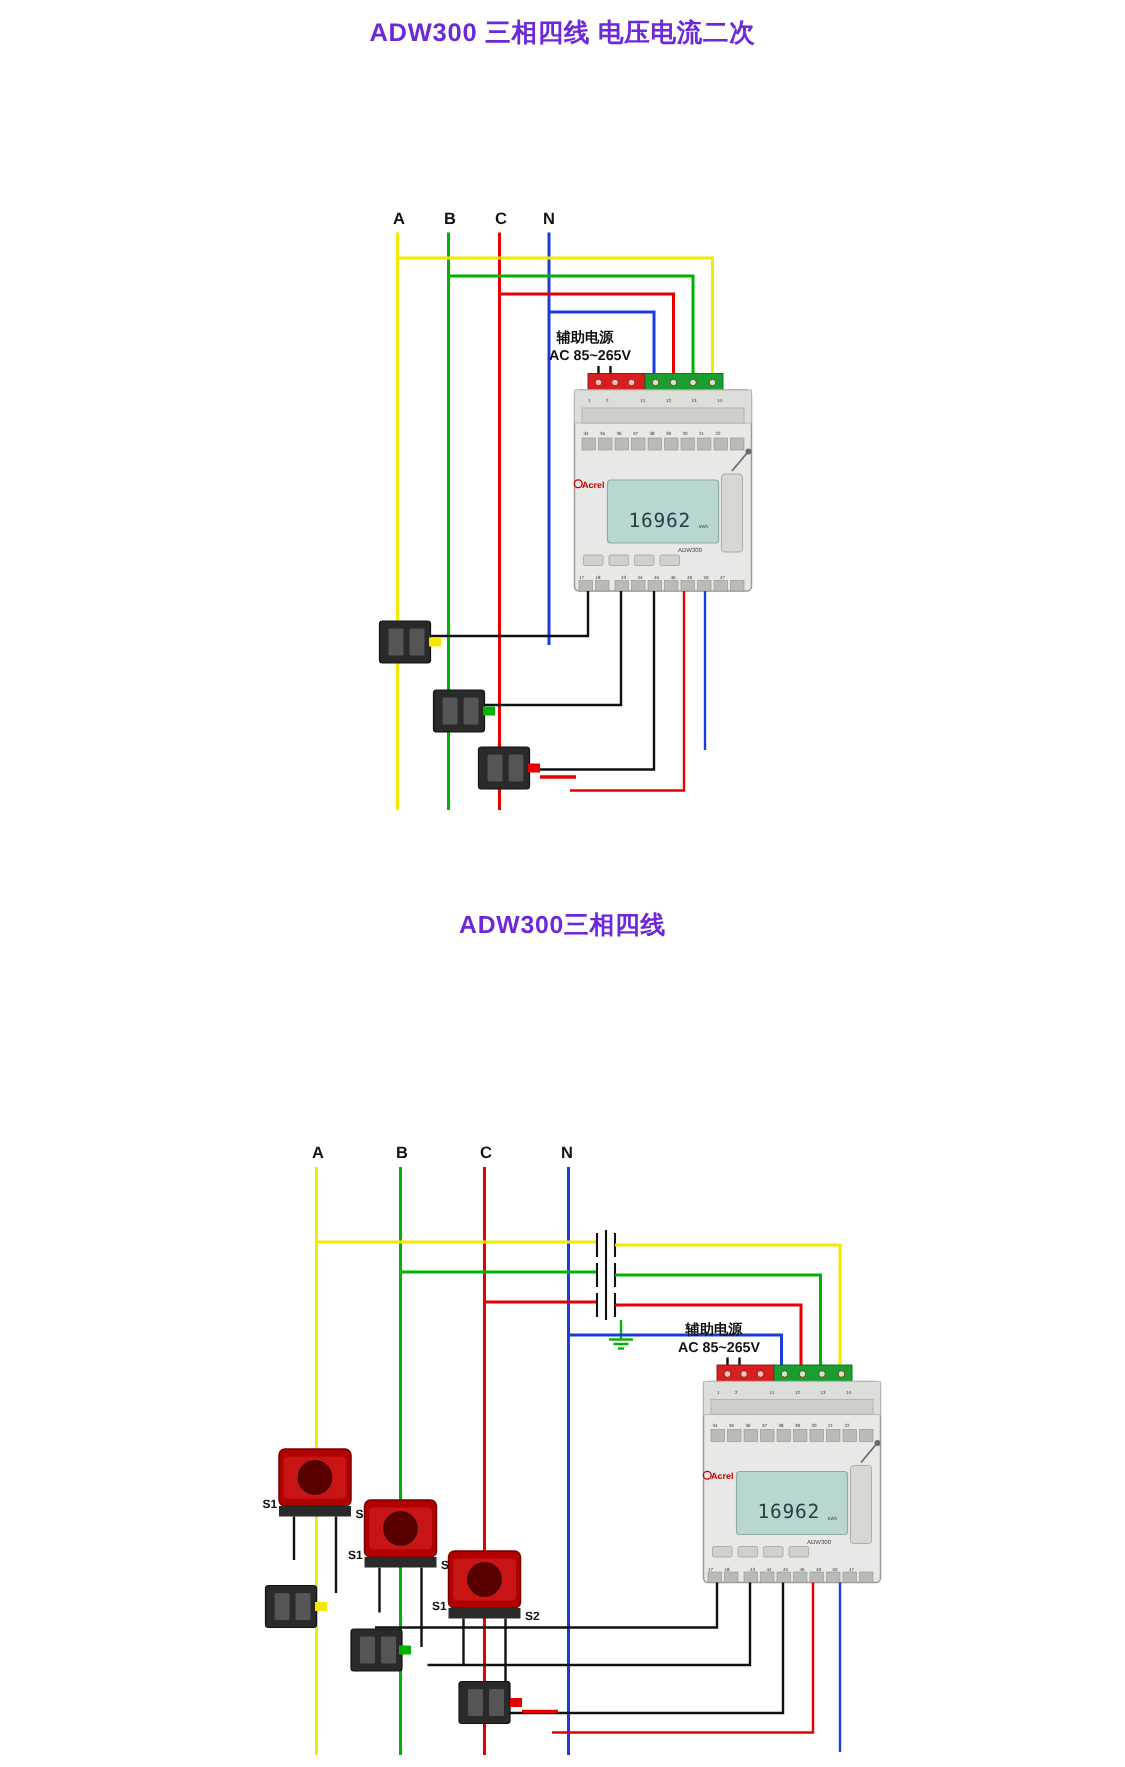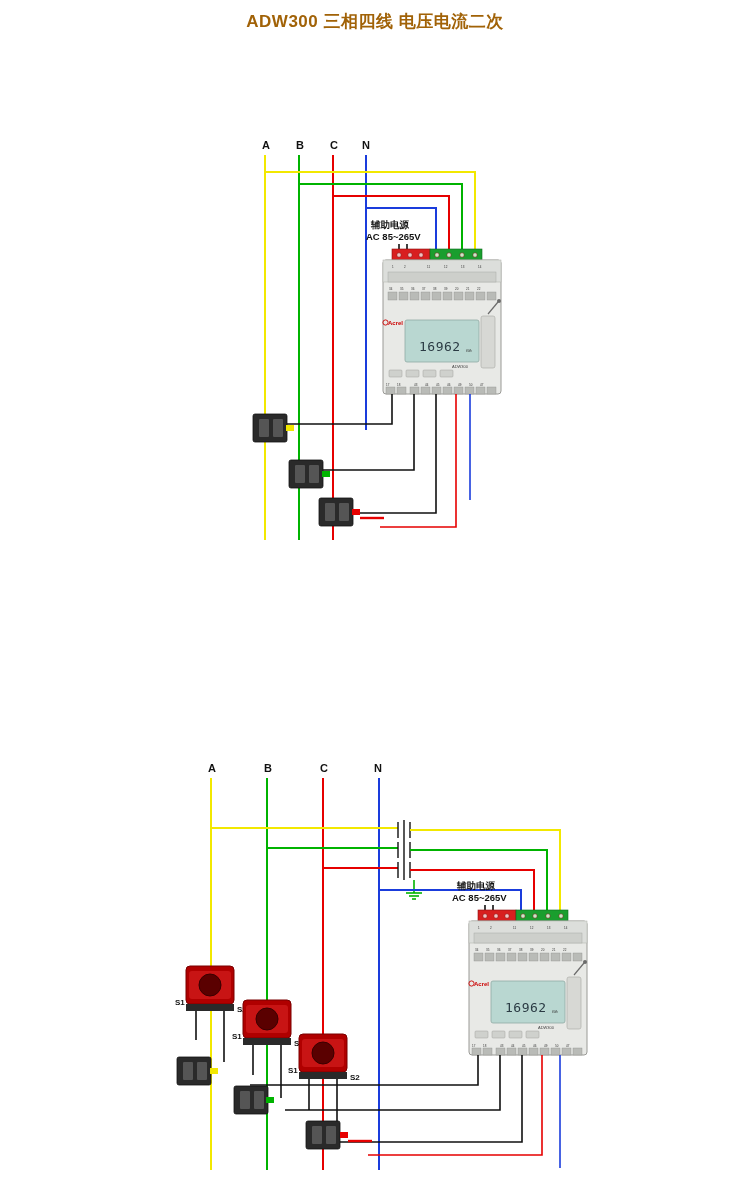--- a/index.html
+++ b/index.html
@@ -19,21 +19,21 @@
     position: relative;
     width: 750px;
     height: 1178px;
   }
   .title {
     position: absolute;
     width: 100%;
     text-align: center;
     font-size: 17px;
     font-weight: bold;
-    color: #a16207;
+    color: #6d28d9;
     letter-spacing: 0.5px;
   }
   #title-top { top: 10px; }
   #title-mid { top: 606px; font-size: 16.5px; }
 
   .diagram {
     position: absolute;
     left: 0;
     top: 0;
     width: 750px;
@@ -75,20 +75,21 @@
     font-size: 4px;
     fill: #444;
   }
 </style>
 </head>
 <body>
 
 <div class="page">
 
   <div class="title" id="title-top">ADW300 三相四线 电压电流二次</div>
+  <div class="title" id="title-mid">ADW300三相四线</div>
 
   <svg class="diagram" width="750" height="1178" viewBox="0 0 750 1178" xmlns="http://www.w3.org/2000/svg">
 
     <g>
 
       <text class="phase-label" x="262" y="149">A</text>
       <text class="phase-label" x="296" y="149">B</text>
       <text class="phase-label" x="330" y="149">C</text>
       <text class="phase-label" x="362" y="149">N</text>
 

